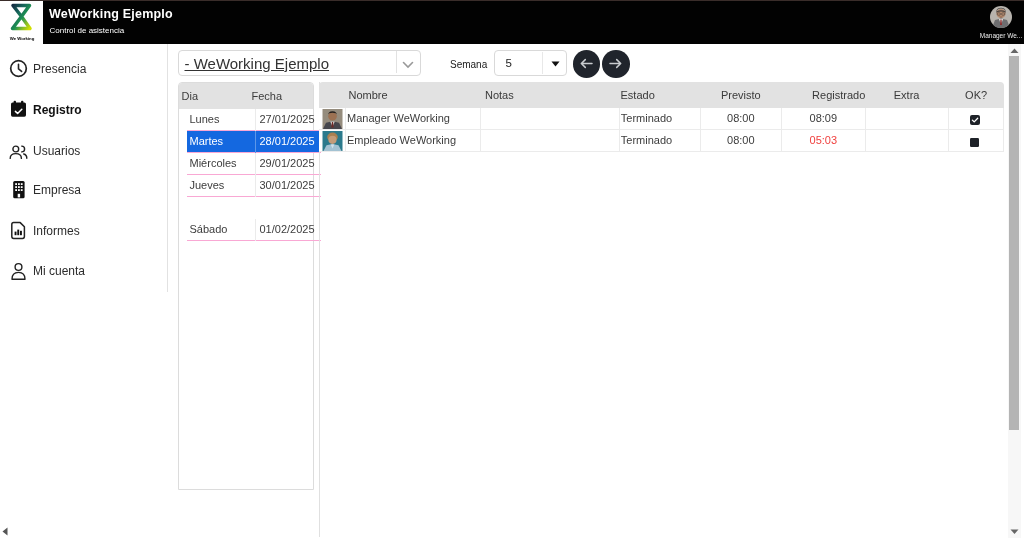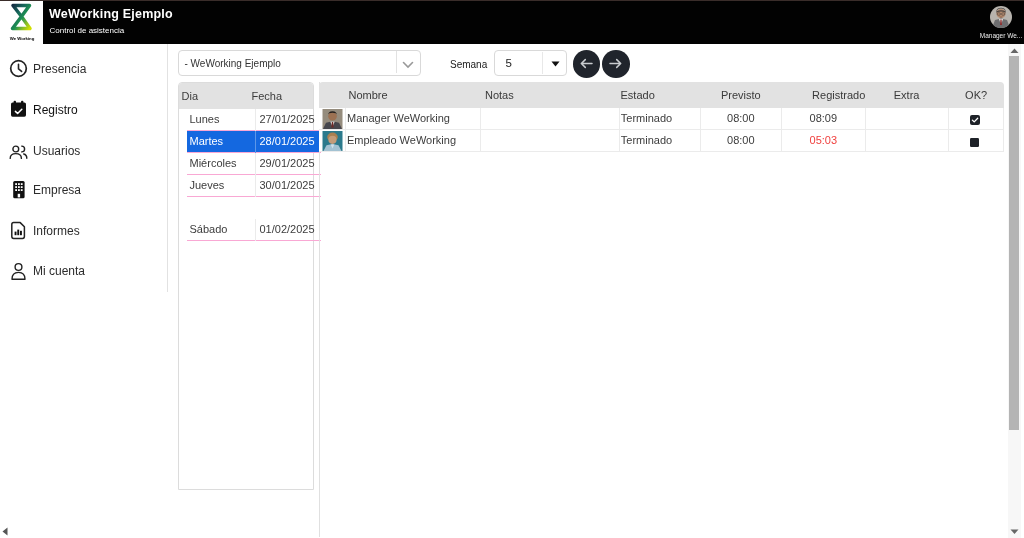--- a/index.html
+++ b/index.html
@@ -13,21 +13,21 @@
   #subtitle { left:49.5px; top:26.2px; color:#fff; font-size:8px; }
   #topavatar { left:990px; top:6px; width:22px; height:22px; border-radius:50%; overflow:hidden; }
   #topname { left:975px; top:32px; width:52px; color:#eee; font-size:6.5px; text-align:center; }
   
   #sidebrd { left:166.5px; top:44px; width:1px; height:248px; background:#e2e2e2; }
   .mitem { left:0; width:166px; height:20px; display:flex; align-items:center; }
   .mitem svg { position:absolute; left:9px; }
   .mitem span { position:absolute; left:33px; font-size:12px; color:#2c2c2c; }
   
   #sel { left:178px; top:49.5px; width:242.5px; height:26px; border:1px solid #d9d9d9; border-radius:4px; background:#fff; }
-  #sel .txt { position:absolute; left:5.5px; top:0; line-height:25px; font-size:10px; color:#333; }
+  #sel .txt { position:absolute; left:5.5px; top:0; line-height:25px; font-size:15px; color:#333;text-decoration:underline; }
   #sel .dvd { position:absolute; right:23px; top:0; width:1px; height:22.5px; background:#e2e2e2; }
   #semana { left:450px; top:58.5px; font-size:10px; color:#202020; }
   #numbox { left:493.5px; top:49.5px; width:73px; height:26px; border:1px solid #d9d9d9; border-radius:4px; background:#fff; }
   #numbox .txt { position:absolute; left:11px; top:0; line-height:25px; font-size:11.5px; color:#222; }
   #numbox .dvd { position:absolute; left:47px; top:1px; width:1px; height:22.5px; background:#e8e8e8; }
   .circbtn { top:50px; width:27.5px; height:27.5px; border-radius:50%; background:#20242c;
     display:flex; align-items:center; justify-content:center; }
   #dtable { left:178px; top:82px; width:136px; height:408px; border:1px solid #dcdcdc; border-radius:4px 4px 0 0; background:#fff; }
   #dtable .hrow { position:absolute; left:0; top:0; width:134px; height:25.5px; background:#e2e2e2; border-radius:3px 3px 0 0; }
   .drow { position:absolute; left:8px; width:134px; height:22px; border-bottom:1px solid #f9a8d4; }
@@ -97,21 +97,21 @@
   <span>Presencia</span>
 </div>
 <div class="abs mitem" style="top:99.6px">
   <svg width="19" height="19" viewBox="0 0 19 19">
       <path d="M3.6 2.6 L15.4 2.6 Q17 2.6 17 4.2 L17 15 Q17 16.8 15.4 16.8 L3.6 16.8 Q2 16.8 2 15 L2 4.2 Q2 2.6 3.6 2.6 Z" fill="#111"></path>
       <rect x="4.6" y="0.8" width="2.4" height="3.4" rx="1" fill="#111"></rect>
       <rect x="12" y="0.8" width="2.4" height="3.4" rx="1" fill="#111"></rect>
       <rect x="2.8" y="6" width="13.4" height="0.01" fill="#fff"></rect>
       <path d="M6.4 11.4 L8.6 13.5 L12.8 9.2" fill="none" stroke="#fff" stroke-width="1.5" stroke-linecap="round" stroke-linejoin="round"></path>
     </svg>
-  <span style="font-weight:normal; color:#111">Registro</span>
+  <span style="font-weight:bold; color:#111">Registro</span>
 </div>
 <div class="abs mitem" style="top:141.4px">
   <svg width="19" height="19" viewBox="0 0 19 19">
       <circle cx="6.8" cy="7" r="2.9" fill="none" stroke="#222" stroke-width="1.4"></circle>
       <path d="M1.2 16.4 Q1.2 11.6 6.8 11.6 Q12.4 11.6 12.4 16.4" fill="none" stroke="#222" stroke-width="1.4" stroke-linecap="round"></path>
       <path d="M12.7 4.1 A2.9 2.9 0 0 1 12.7 9.9" fill="none" stroke="#222" stroke-width="1.4" stroke-linecap="round"></path>
       <path d="M14.7 12 Q17.8 12.7 17.8 16.3" fill="none" stroke="#222" stroke-width="1.4" stroke-linecap="round"></path>
     </svg>
   <span>Usuarios</span>
 </div>

